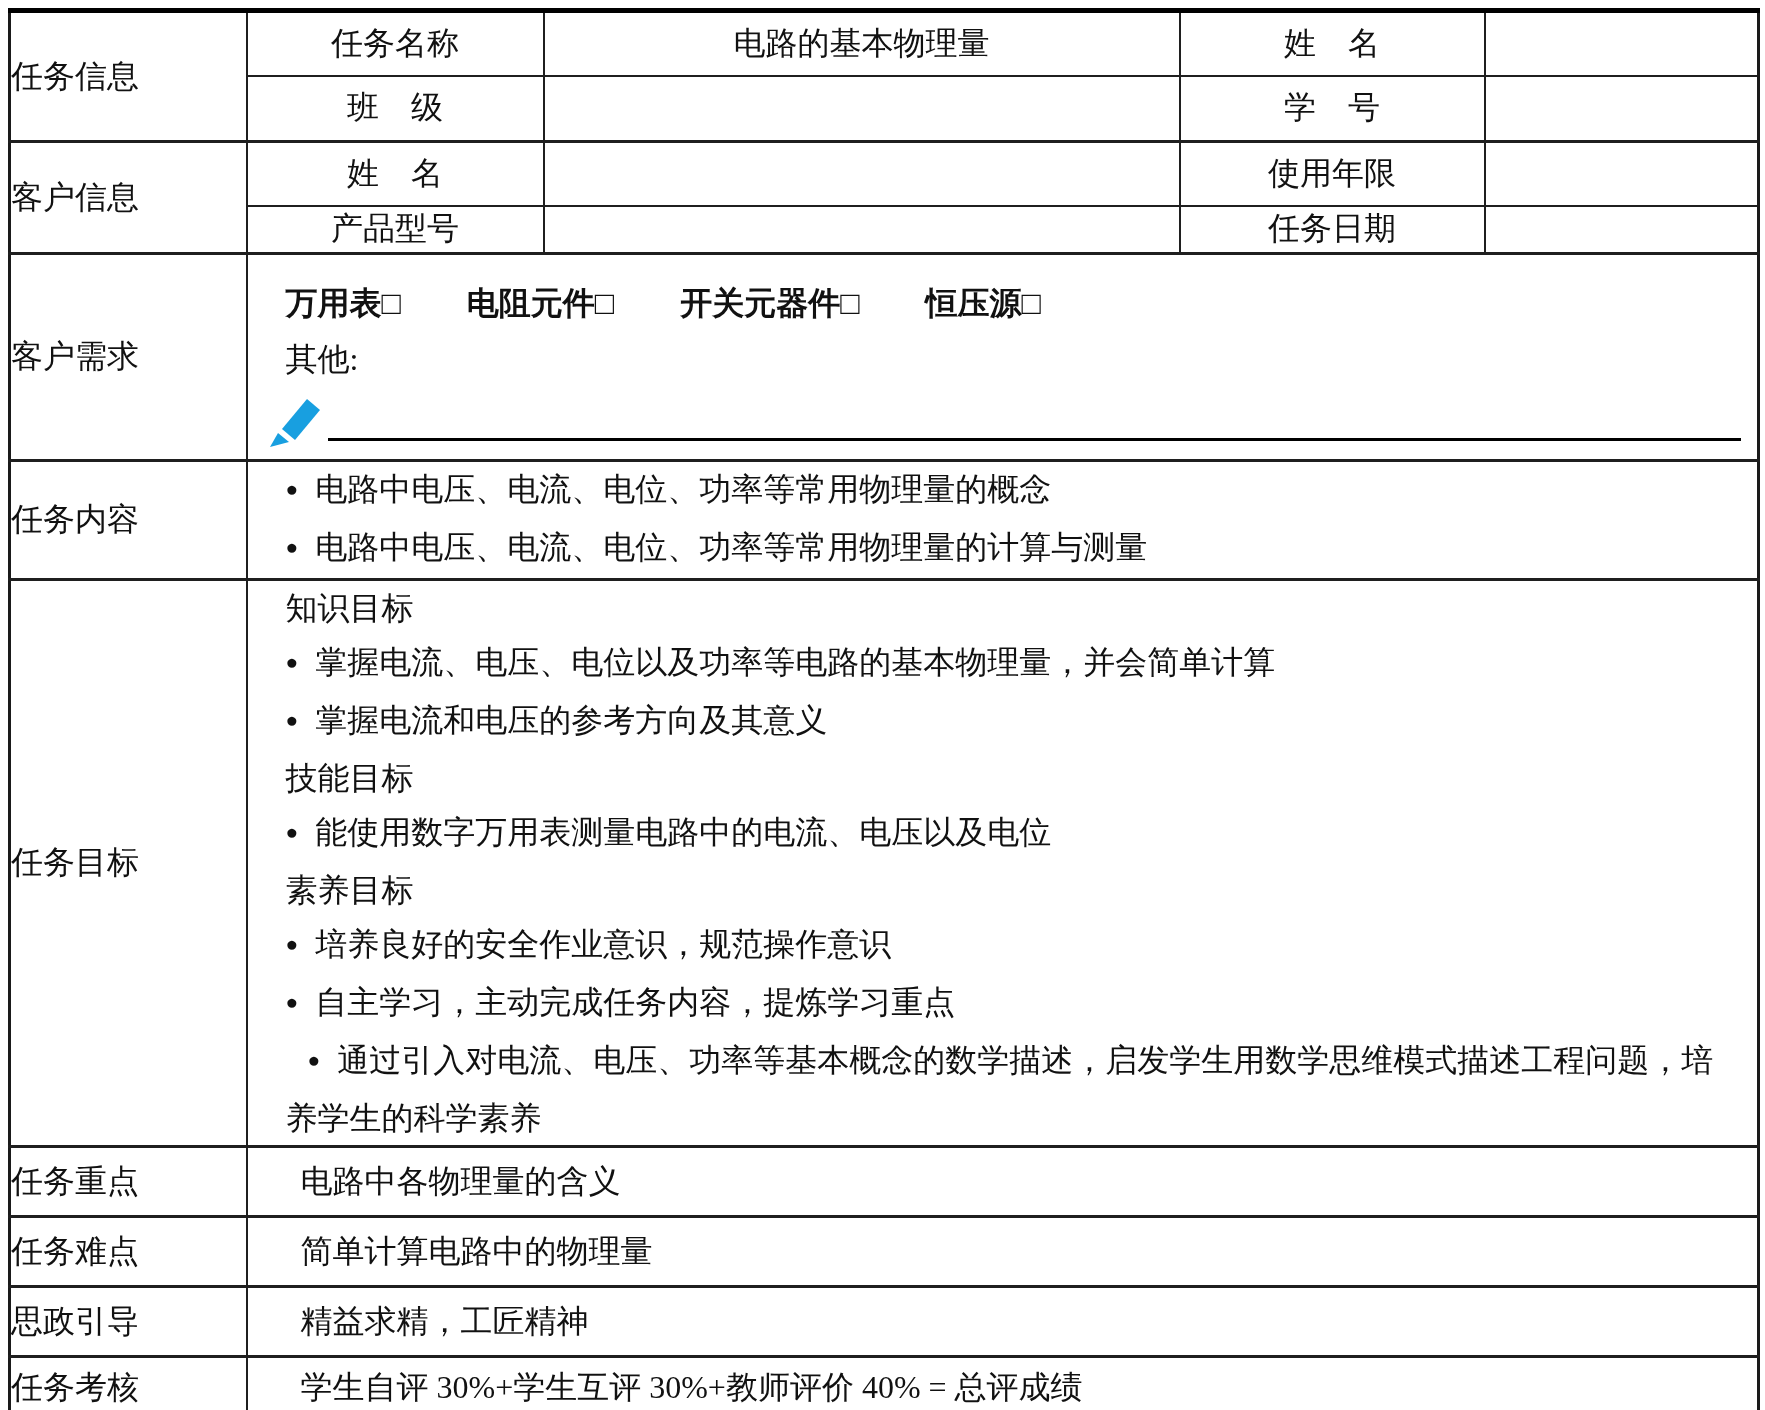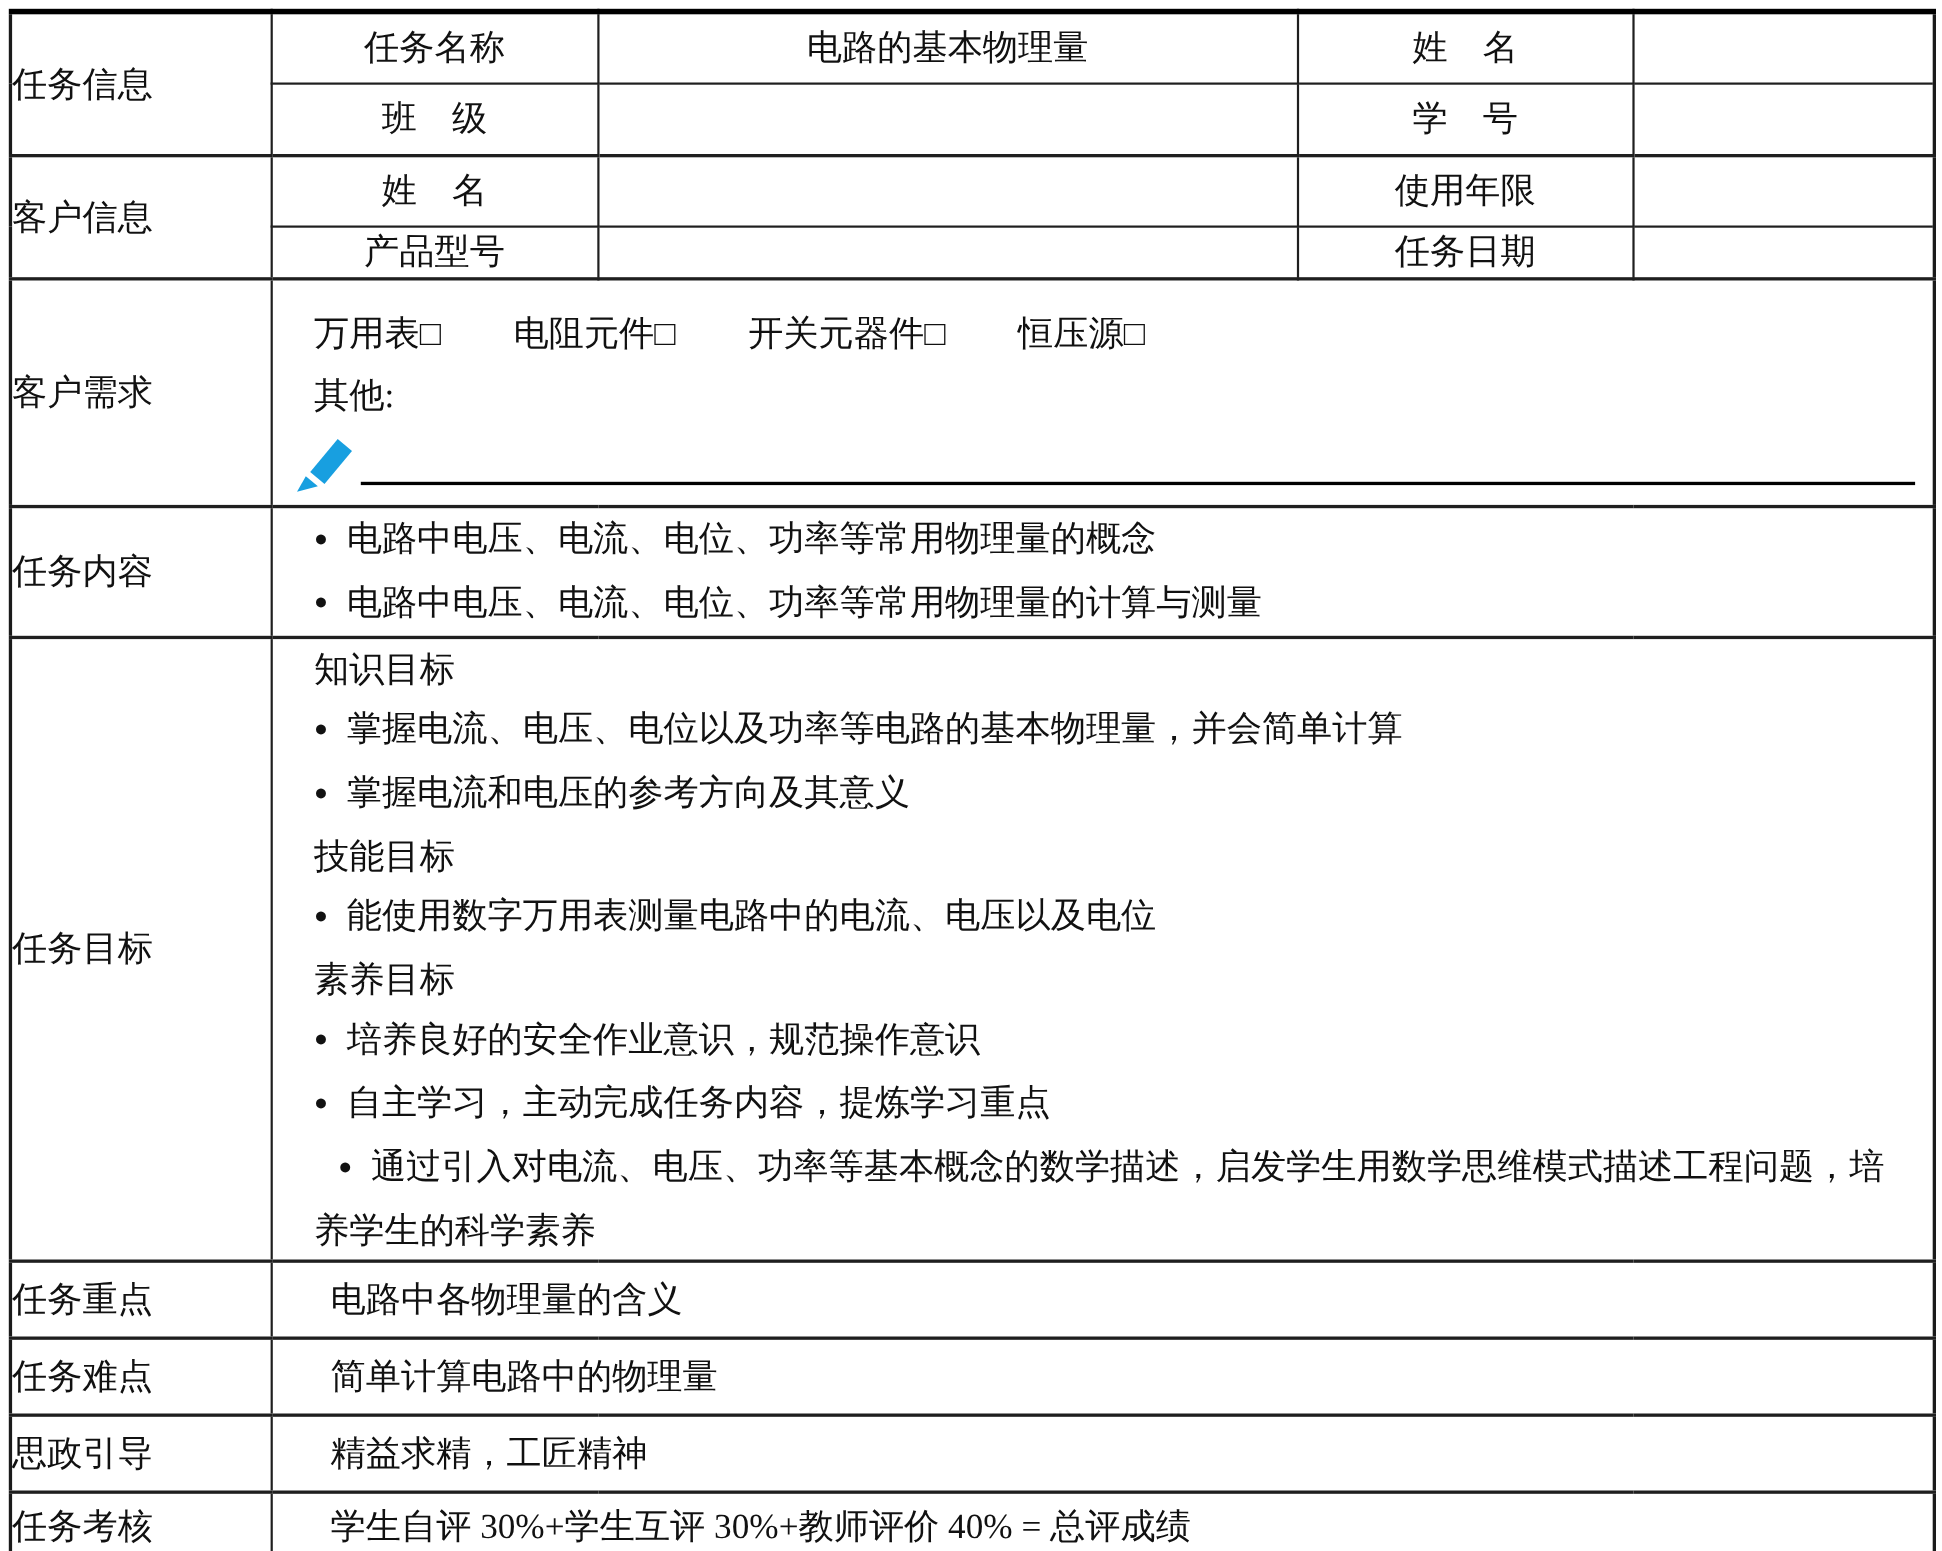--- a/index.html
+++ b/index.html
@@ -47,21 +47,21 @@
   .bullet::before {
     content: "\25CF";
     font-size: 21px;
     display: inline-block;
     transform: translateY(-4px);
     margin-right: 17px;
   }
   .bullet.long { text-indent: 22px; }
   .bullet.long::before { text-indent: 0; }
   
-  .opt-row { padding-top: 26px; line-height: 44px; }
+  .opt-row { padding-top: 26px; line-height: 44px; font-weight: bold; }
   .opt { margin-right: 58px; }
   .other-row { line-height: 44px; margin-top: 12px; }
   .write-row {
     display: flex;
     align-items: flex-end;
     height: 66px;
     margin-top: 2px;
     margin-bottom: 10px;
   }
   .pencil { width: 66px; height: 54px; flex: 0 0 auto; margin-left: 12px; }

